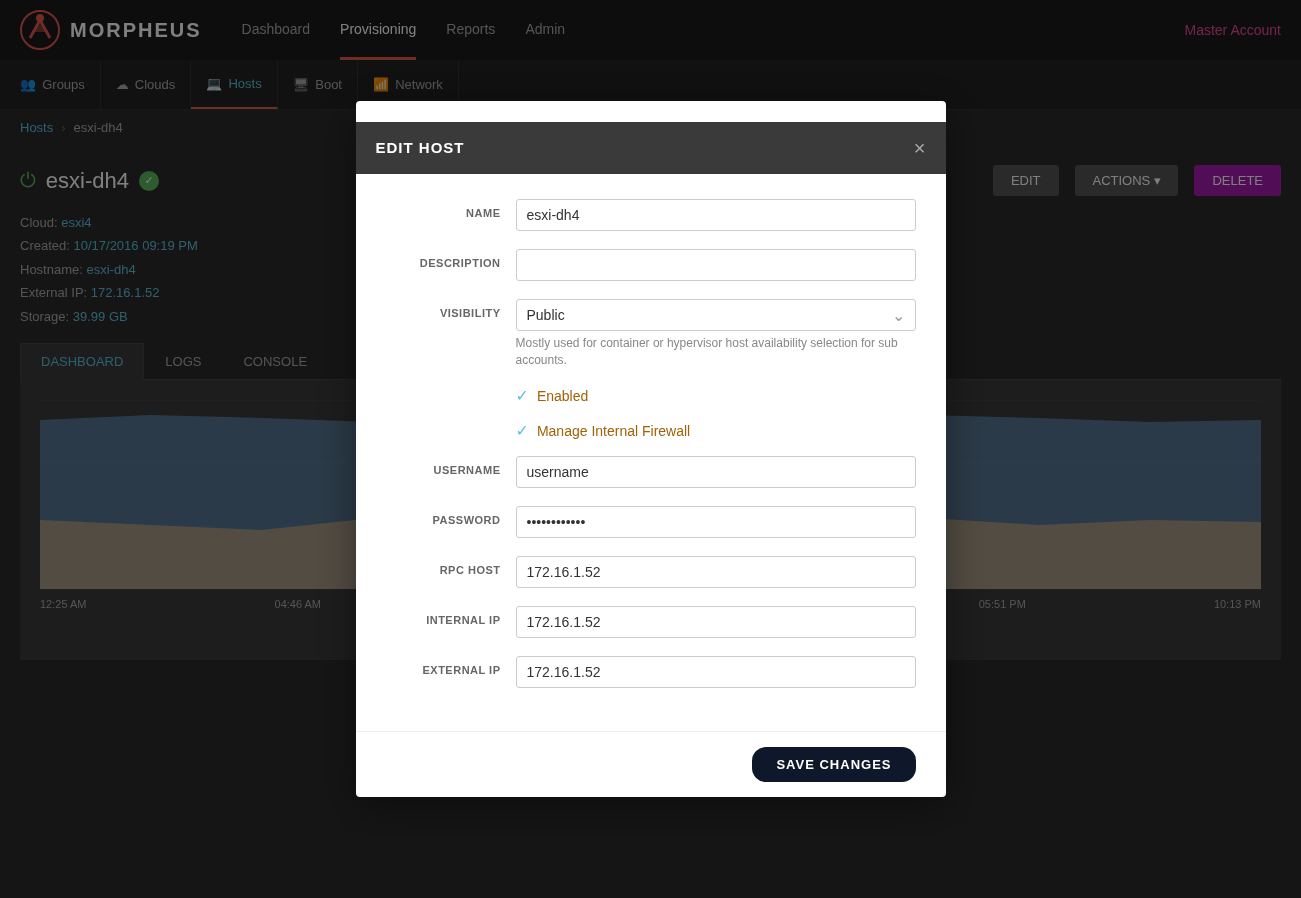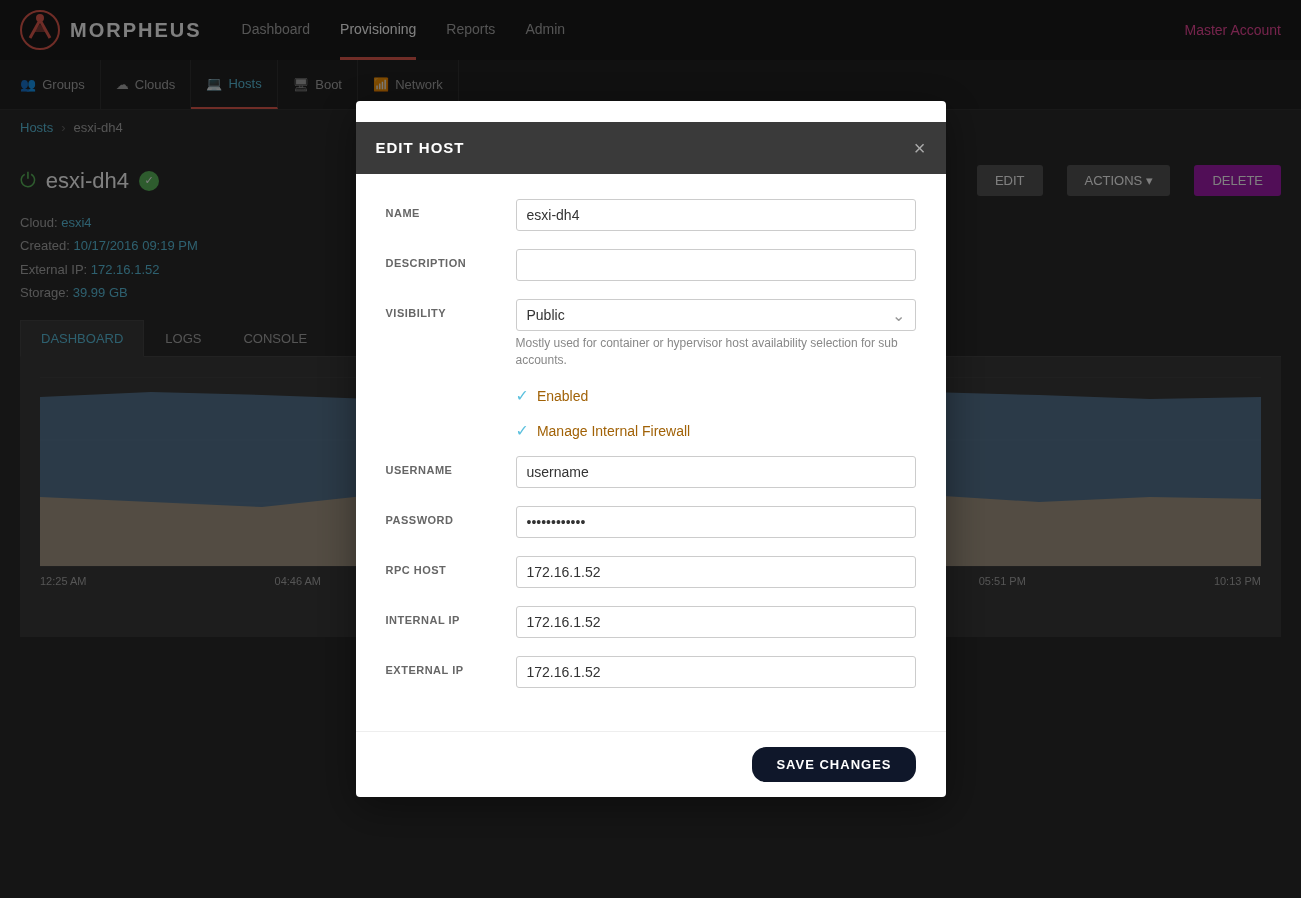--- a/index.html
+++ b/index.html
@@ -108,21 +108,21 @@
       background: #5cb85c;
       border-radius: 50%;
       width: 20px;
       height: 20px;
       display: flex;
       align-items: center;
       justify-content: center;
       color: #fff;
       font-size: 11px;
     }
-    .host-actions { display: flex; gap: 24px; }
+    .host-actions { display: flex; gap: 16px; }
     .btn-edit {
       background: #555;
       color: #fff;
       border: none;
       padding: 8px 18px;
       font-size: 13px;
       cursor: pointer;
       border-radius: 3px;
     }
     .btn-actions {
@@ -222,21 +222,21 @@
     .modal-body {
       padding: 25px 30px;
     }
     .form-row {
       display: flex;
       align-items: flex-start;
       margin-bottom: 18px;
     }
     .form-label {
       width: 130px;
-      text-align: left;
+      text-align: right;
       font-size: 11px;
       font-weight: 600;
       color: #666;
       letter-spacing: 0.5px;
       padding-top: 8px;
       padding-right: 15px;
       flex-shrink: 0;
     }
     .form-control {
       flex: 1;
@@ -417,20 +417,21 @@
     <div class="host-actions">
       <button class="btn-edit">EDIT</button>
       <button class="btn-actions">ACTIONS ▾</button>
       <button class="btn-delete">DELETE</button>
     </div>
   </div>
 
   <div class="host-meta">
     <div>Cloud: <span>esxi4</span></div>
     <div>Created: <span>10/17/2016 09:19 PM</span></div>
+    <div>Hostname: <span>esxi-dh4</span></div>
     <div>External IP: <span>172.16.1.52</span></div>
     <div>Storage: <span>39.99 GB</span></div>
   </div>
 
   <div class="tab-bar">
     <div class="tab active">DASHBOARD</div>
     <div class="tab">LOGS</div>
     <div class="tab">CONSOLE</div>
   </div>
 

